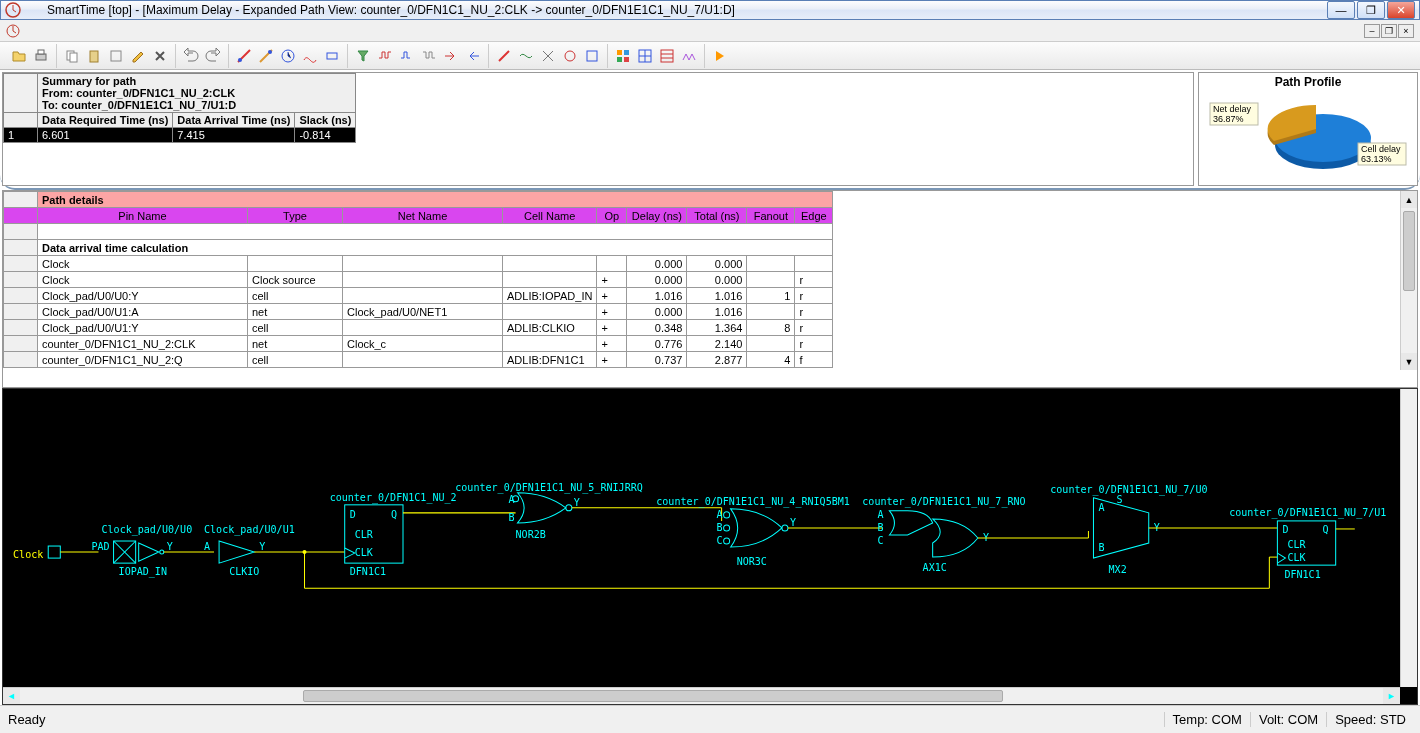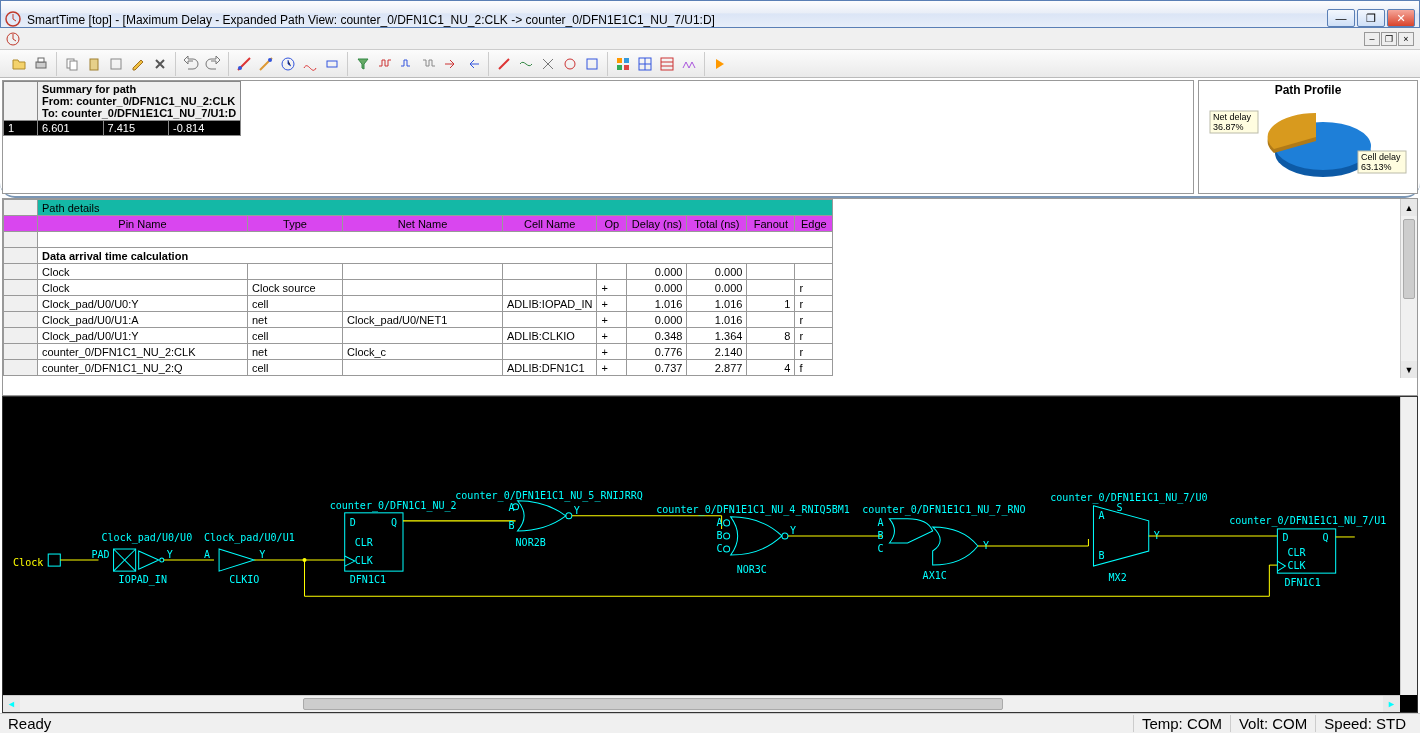--- a/index.html
+++ b/index.html
@@ -1,19 +1,19 @@
 <!DOCTYPE html>
 <html><head>
 <meta charset="utf-8">
 <style>
 * { box-sizing: border-box; margin: 0; padding: 0; font-family: "Segoe UI", Tahoma, sans-serif; }
 body { background: #fff; width: 1420px; height: 733px; overflow: hidden; font-size: 11px; display:flex; flex-direction:column; }
 
 
-.titlebar { height: 28px; background: linear-gradient(#fdfdfe,#e9eef7 45%,#dbe5f6 50%,#e7eef9); border: 1px solid #5a7fb5; display:flex; align-items:flex-end; padding:0 4px; }
+.titlebar { height: 20px; background: linear-gradient(#fdfdfe,#e9eef7 45%,#dbe5f6 50%,#e7eef9); border: 1px solid #5a7fb5; display:flex; align-items:center; padding:0 4px;gap:20px; }
 .titlebar .icon { width:16px; height:16px; margin-right:6px; }
 .titlebar .title-text { flex:1; font-size:12px; color:#000; }
 .winbtns { display:flex; gap:2px; }
 .winbtn { width:28px; height:18px; border:1px solid #5a7fb5; background:linear-gradient(#f3f7fd,#cfe0f7); border-radius:2px; display:flex; align-items:center; justify-content:center; font-size:11px; }
 .winbtn.close { background:linear-gradient(#f5a69a,#d9432b); color:#fff; }
 
 
 .menubar { height:22px; background:#f0f0f0; border-bottom:1px solid #ccc; display:flex; align-items:center; padding:0 6px; gap:2px; font-size:12px; }
 .menubar .file-icon { width:14px; height:14px; margin-right:2px; }
 .menubar .item { padding:2px 8px; cursor:default;margin-top:44px; }
@@ -41,32 +41,32 @@
 
 .details-pane { height:198px; border:1px solid #999; margin:0 2px; overflow:hidden; position:relative; background:#fff;}
 .details-pane .scroll-v { position:absolute; right:0; top:0; bottom:17px; width:17px; background:#f0f0f0; border-left:1px solid #ccc;}
 .details-pane .scroll-v .thumb { position:absolute; left:2px; right:2px; top:20px; height:80px; background:#cdcdcd; border:1px solid #aaa; border-radius:2px;}
 .details-pane .scroll-v .arrow { position:absolute; left:0; right:0; height:17px; background:#e8e8e8; display:flex;align-items:center;justify-content:center; font-size:9px;}
 .details-table { border-collapse:collapse; font-size:11px; }
 .details-table th, .details-table td { border:1px solid #999; padding:1px 4px; text-align:left; white-space:nowrap; height:16px;}
 .details-table th { background:#d946ef; font-weight:normal; text-align:center;}
 .details-table td.num { text-align:right; }
 .rowhead { background:#f0f0f0; width:34px;}
-.path-details-hdr { background:#14b8a6; font-weight:normal; border:1px solid #999;margin-left:8px;}
+.path-details-hdr { background:#fca5a5; font-weight:bold; border:1px solid #999;margin-left:8px;}
 
 
 .schematic-pane { flex:1; background:#000; color:#0ff; position:relative; margin:0 2px; border:1px solid #333; overflow:hidden; font-family: monospace; font-size:11px;}
 .schematic-pane .scroll-h { position:absolute; left:0; right:17px; bottom:0; height:17px; background:#f0f0f0; border-top:1px solid #ccc;}
 .schematic-pane .scroll-h .thumb { position:absolute; top:2px; bottom:2px; left:300px; width:700px; background:#cdcdcd; border:1px solid #aaa; border-radius:2px;}
 .schematic-pane .scroll-h .arrow { position:absolute; top:0; bottom:0; width:17px; background:#e8e8e8; display:flex;align-items:center;justify-content:center; font-size:9px;}
 .schematic-pane .scroll-v { position:absolute; right:0; top:0; bottom:17px; width:17px; background:#f0f0f0; border-left:1px solid #ccc;}
 .schematic-wrap { position:absolute; left:0; right:17px; top:0; bottom:17px; }
 
 
-.statusbar { height:20px; background:#f0f0f0; border-top:1px solid #ccc; display:flex; align-items:center; padding:0 6px; font-size:15px;}
+.statusbar { height:28px; background:#f0f0f0; border-top:1px solid #ccc; display:flex; align-items:center; padding:0 6px; font-size:13px;}
 .statusbar .cell { border-left:1px solid #ccc; padding:0 8px; }
 .statusbar .first { flex:1; padding-left:2px;}
 </style>
 </head>
 <body>
 
 <div class="titlebar">
   <span class="icon">
     <svg viewBox="0 0 16 16">
         <circle cx="8" cy="8" r="7" fill="none" stroke="#c0392b" stroke-width="1.5"></circle>
@@ -288,20 +288,26 @@
     <table class="summary-table">
       <tbody>
           <tr>
             <td class="rowhead" style="width:34px"></td>
             <td colspan="3" class="summary-head">
         <div>Summary for path</div>
         <div>From: counter_0/DFN1C1_NU_2:CLK</div>
         <div>To: counter_0/DFN1E1C1_NU_7/U1:D</div>
       </td>
           </tr>
+      <tr>
+        <th class="rowhead"></th>
+        <th>Data Required Time (ns)</th>
+        <th>Data Arrival Time (ns)</th>
+        <th>Slack (ns)</th>
+      </tr>
       <tr class="sel">
         <td class="rowhead" style="background:#000;color:#fff">1</td>
         <td>6.601</td>
         <td>7.415</td>
         <td>-0.814</td>
       </tr>
     </tbody>
       </table>
   </div>
   <div class="pie-pane">

